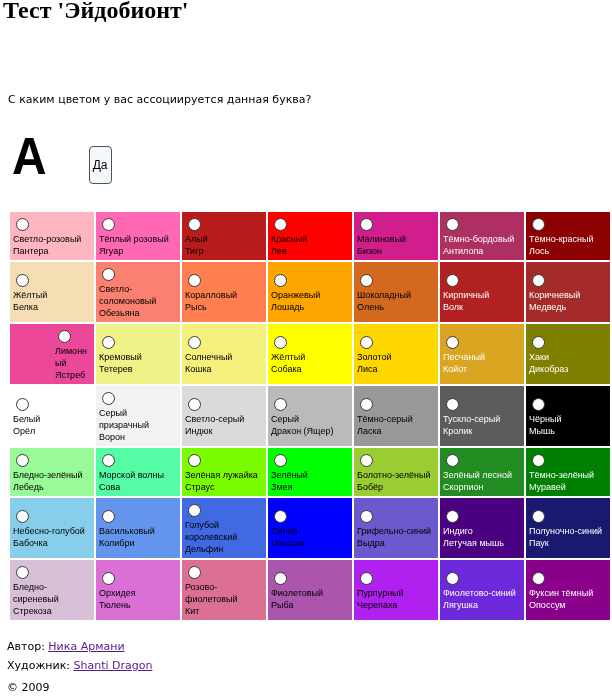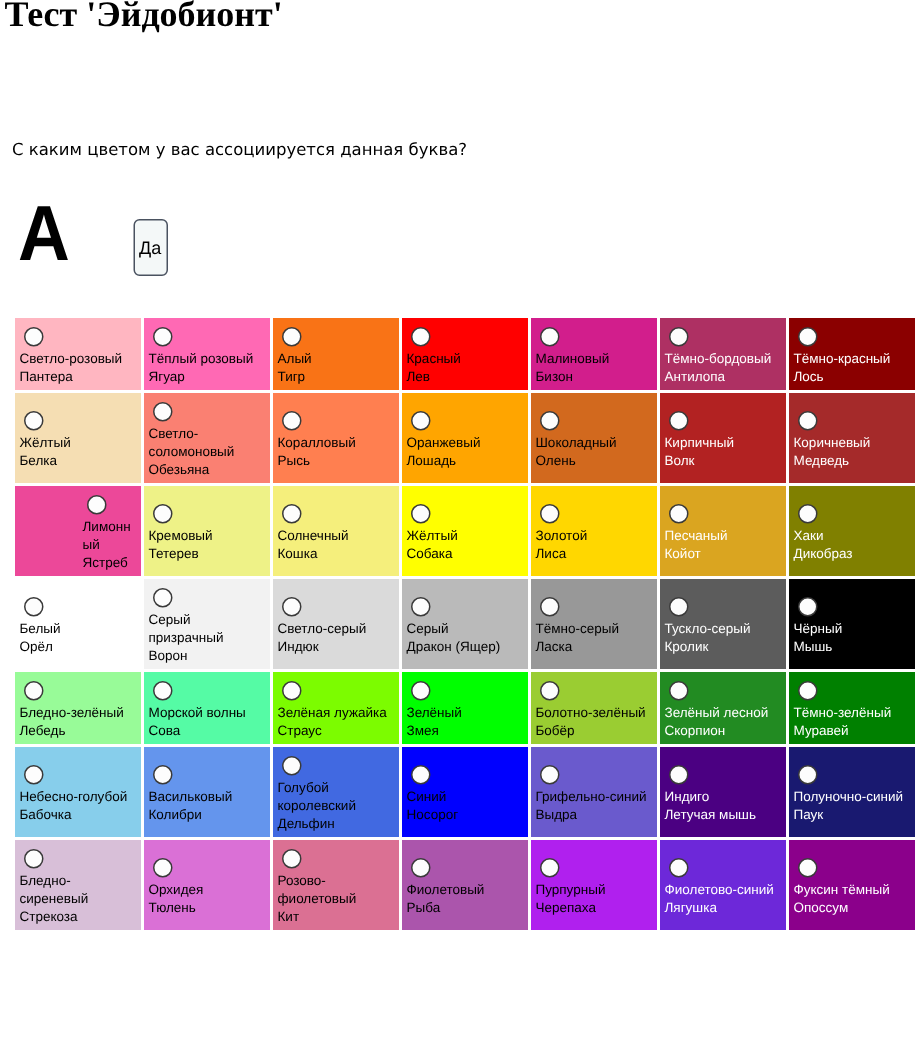--- a/index.html
+++ b/index.html
@@ -35,21 +35,21 @@
   </div>
   <table class="grid">
       <tbody>
     <tr>
       <td style="background-color: rgb(255, 182, 193); color: rgb(0, 0, 0);">
             <div class="cw"><input type="radio" name="color" class="rb" style=""><span>Светло-розовый</span><br><span>Пантера</span></div>
           </td>
       <td style="background-color: rgb(255, 105, 180); color: rgb(0, 0, 0);">
             <div class="cw"><input type="radio" name="color" class="rb" style=""><span>Тёплый розовый</span><br><span>Ягуар</span></div>
           </td>
-      <td style="background-color: #f97316; color: rgb(0, 0, 0);">
+      <td style="background-color: #b91c1c; color: rgb(0, 0, 0);">
             <div class="cw"><input type="radio" name="color" class="rb" style=""><span>Алый</span><br><span>Тигр</span></div>
           </td>
       <td style="background-color: rgb(255, 0, 0); color: rgb(0, 0, 0);">
             <div class="cw"><input type="radio" name="color" class="rb" style=""><span>Красный</span><br><span>Лев</span></div>
           </td>
       <td style="background-color: rgb(210, 30, 140); color: rgb(0, 0, 0);">
             <div class="cw"><input type="radio" name="color" class="rb" style=""><span>Малиновый</span><br><span>Бизон</span></div>
           </td>
       <td style="background-color: rgb(174, 48, 99); color: rgb(255, 255, 255);">
             <div class="cw"><input type="radio" name="color" class="rb" style=""><span>Тёмно-бордовый</span><br><span>Антилопа</span></div>
@@ -191,13 +191,18 @@
           </td>
       <td style="background-color: #6d28d9; color: rgb(255, 255, 255);">
             <div class="cw"><input type="radio" name="color" class="rb" style=""><span>Фиолетово-синий</span><br><span>Лягушка</span></div>
           </td>
       <td style="background-color: rgb(139, 0, 139); color: rgb(255, 255, 255); margin-left: 25px;">
             <div class="cw"><input type="radio" name="color" class="rb" style=""><span>Фуксин тёмный</span><br><span>Опоссум</span></div>
           </td>
     </tr>
   </tbody>
     </table>
+  <div class="footer">
+    <div><span>Автор:</span> <a href="#">Ника Армани</a></div>
+    <div><span>Художник:</span> <a href="#">Shanti Dragon</a></div>
+    <div class="copy">© 2009</div>
+  </div>
 </div>
 
 </body></html>

